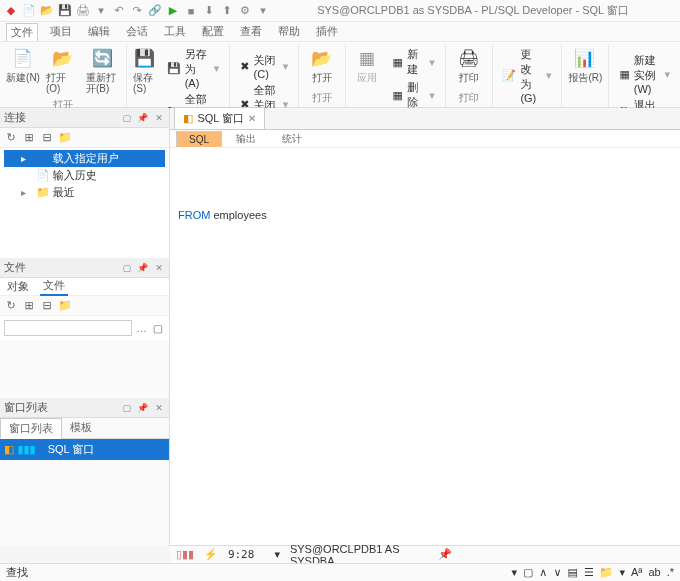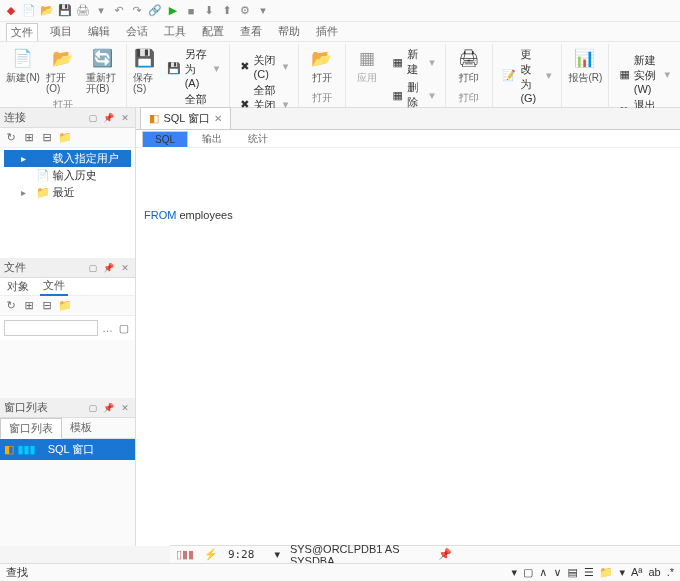--- a/index.html
+++ b/index.html
@@ -15,21 +15,21 @@
 .rgroup{display:flex;flex-direction:column;align-items:center;padding:0 4px;border-right:1px solid #e8e8e8}
 .rbtns{display:flex;gap:2px}
 .rbtn{display:flex;flex-direction:column;align-items:center;width:38px;padding:2px;cursor:pointer}
 .ricon{width:24px;height:24px;margin-bottom:2px;display:flex;align-items:center;justify-content:center;font-size:17px}
 .rlabel{font-size:10px;color:#555;line-height:11px}
 .rcap{font-size:10px;color:#888;margin-top:auto;padding:2px 0}
 .rmid{display:flex;flex-direction:column;gap:1px;padding:2px 4px}
 .rmid-item{display:flex;align-items:center;gap:4px;cursor:pointer;padding:1px 2px;font-size:10px;color:#555}
 .rmi{width:14px;height:14px;display:inline-flex;align-items:center;justify-content:center}
 .main{display:flex;height:438px}
-.leftcol{width:136px;display:flex;flex-direction:column;border-right:1px solid #ddd;background:#fafafa}
+.leftcol{width:170px;display:flex;flex-direction:column;border-right:1px solid #ddd;background:#fafafa}
 .panel{display:flex;flex-direction:column}
 .panel-hd{height:20px;background:#f0f0f0;display:flex;align-items:center;justify-content:space-between;padding:0 4px;border-bottom:1px solid #ddd}
 .panel-hd .ptitle{font-size:11px;color:#555}
 .panel-ctrls{display:flex;gap:4px}
 .pctrl{width:12px;height:12px;display:flex;align-items:center;justify-content:center;color:#888;cursor:pointer;font-size:9px}
 .tbar{height:20px;display:flex;align-items:center;gap:4px;padding:2px 4px;border-bottom:1px solid #eee}
 .tbi{width:14px;height:14px;display:flex;align-items:center;justify-content:center;color:#666;cursor:pointer}
 .tree{padding:2px 4px;font-size:11px;flex:1;background:#fff}
 .tnode{display:flex;align-items:center;gap:3px;padding:1px 2px;cursor:pointer}
 .tnode.sel{background:#1976d2;color:#fff}
@@ -45,21 +45,21 @@
 .wlist{background:#fff}
 .wtabs{display:flex;font-size:10px;border-bottom:1px solid #ddd}
 .wtabs span{padding:2px 8px;cursor:pointer;color:#666}
 .wtabs span.active{background:#fff;border:1px solid #ccc;border-bottom:1px solid #fff;margin-bottom:-1px}
 .editor{flex:1;display:flex;flex-direction:column;background:#fff}
 .etabs{height:22px;display:flex;align-items:flex-end;padding-left:4px;background:#f5f5f5;border-bottom:1px solid #ccc}
 .etab{display:flex;align-items:center;gap:4px;background:#fff;border:1px solid #ccc;border-bottom:none;padding:3px 8px;font-size:11px;cursor:pointer}
 .etab-x{color:#888;cursor:pointer;font-size:10px}
 .esubtabs{height:18px;display:flex;align-items:center;padding-left:6px;gap:2px;border-bottom:1px solid #eee}
 .esubtabs span{padding:2px 12px;font-size:10px;cursor:pointer;color:#666}
-.esubtabs span.active{background:#3b82f6;border:1px solid #ccc;border-bottom:1px solid #fff;color:#333;margin-bottom:-1px}
+.esubtabs span.active{background:#fdba74;border:1px solid #ccc;border-bottom:1px solid #fff;color:#333;margin-bottom:-1px}
 .codearea{flex:1;padding:4px 8px;font-family:"Courier New",monospace;font-size:11px;line-height:18px;background:#fff;overflow:auto}
 .kw1{color:#008080}
 .kw2{color:#0066cc}
 .cmt{color:#c00;font-style:italic}
 .status{position:absolute;bottom:18px;left:170px;right:0;height:18px;border-top:1px solid #ddd;background:#fafafa;display:flex;align-items:center;padding:0 6px;gap:10px;font-size:10px;color:#666}
 .status .curs{font-family:monospace}
 .findbar{position:absolute;bottom:0;left:0;right:0;height:18px;border-top:1px solid #ddd;background:#fafafa;display:flex;align-items:center;padding:0 6px;font-size:11px;color:#555}
 .findbar .ftools{margin-left:auto;display:flex;gap:6px;color:#888}
 </style>
 </head>
@@ -76,20 +76,21 @@
     <span class="qat-icon">↶</span>
     <span class="qat-icon">↷</span>
     <span class="qat-icon">🔗</span>
     <span class="qat-icon" style="color:#2a2">▶</span>
     <span class="qat-icon">■</span>
     <span class="qat-icon">⬇</span>
     <span class="qat-icon">⬆</span>
     <span class="qat-icon">⚙</span>
     <span class="qat-icon">▾</span>
   </div>
+  <div class="title">SYS@ORCLPDB1 as SYSDBA - PL/SQL Developer - SQL 窗口</div>
 </div>
 
 <div class="menubar">
   <span class="active">文件</span>
   <span>项目</span>
   <span>编辑</span>
   <span>会话</span>
   <span>工具</span>
   <span>配置</span>
   <span>查看</span>

